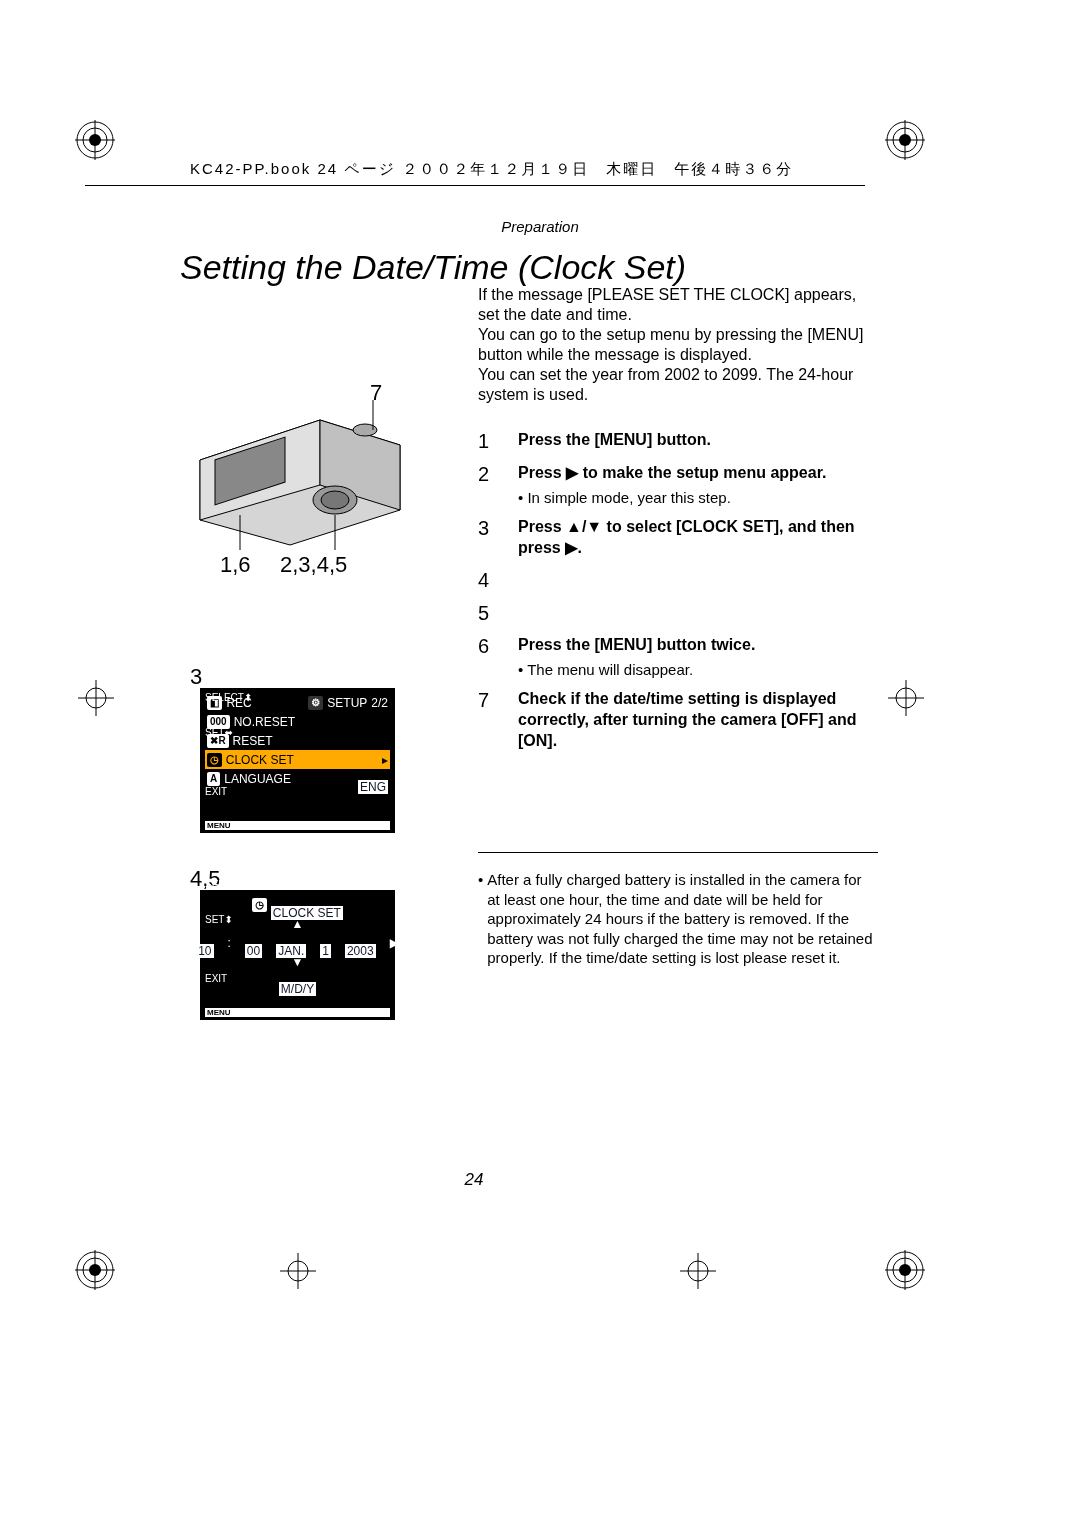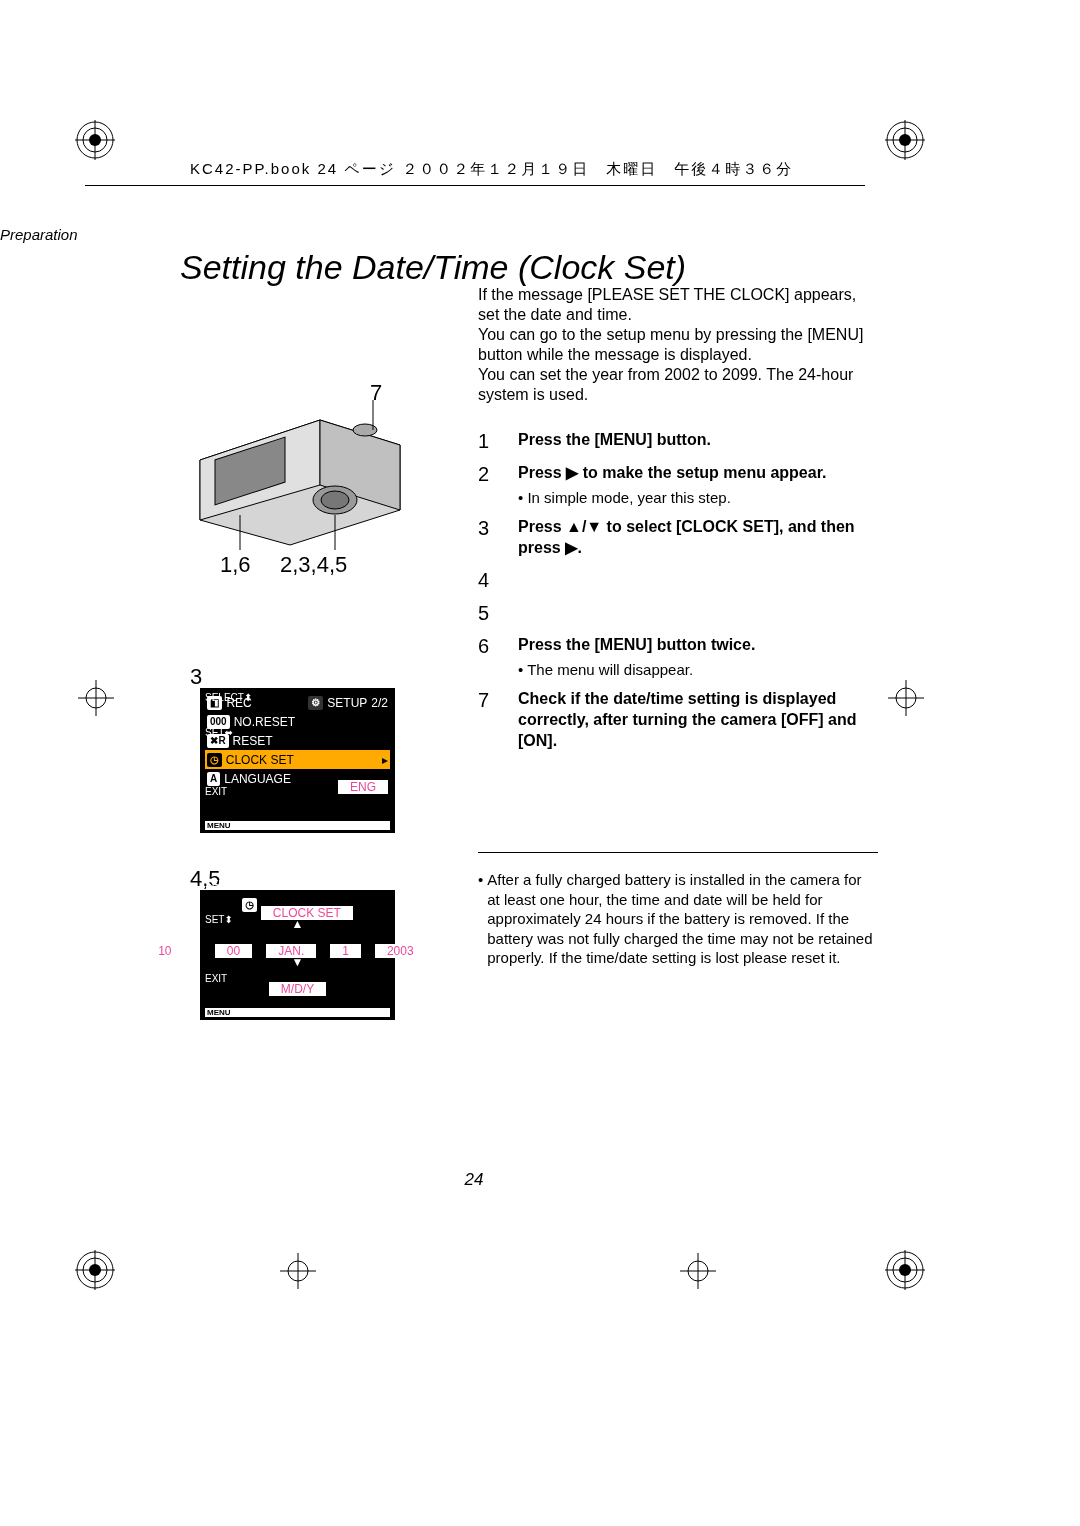--- a/index.html
+++ b/index.html
@@ -31,24 +31,23 @@
   .header-rule {
     position: absolute;
     left: 85px; top: 185px;
     width: 780px;
     border-top: 1px solid #000;
   }
   .section-label {
     position: absolute;
     left: 0; width: 1080px;
     top: 218px;
-    text-align: left;
+    text-align: center;
     font-style: italic;
     font-size: 15px;
-    margin-top: 8px;
   }
   .title {
     position: absolute;
     left: 180px; top: 248px;
     font-size: 34px;
     font-style: italic;
     font-family: Arial, sans-serif;
   }
   .intro {
     position: absolute;
@@ -113,21 +112,21 @@
   }
   .lcd1 { left: 200px; top: 688px; width: 195px; height: 145px; border: 1px solid #000; }
   .lcd2 { left: 200px; top: 890px; width: 195px; height: 130px; border: 1px solid #000; }
 
   .lcd-row { display: flex; align-items: center; gap: 4px; height: 19px; padding: 0 2px; }
   .lcd-badge { background: #fff; color: #000; padding: 0 3px; border-radius: 2px; font-size: 10px; font-weight: bold; display: inline-flex; align-items: center; height: 14px; }
   .lcd-badge-dark { background: #333; color: #fff; }
   .lcd-footer { position: absolute; bottom: 2px; left: 4px; right: 4px; font-size: 10px; display: flex; gap: 24px; color: #fff; flex-direction: column; }
   .lcd-footer .menu-box { background: #fff; color: #000; padding: 0 2px; font-size: 8px; font-weight: bold; }
   .hl { background: #fa0; color: #000; padding: 0 3px; }
-  .lcd-inv { background: #fff; color: #ec4899; padding: 0 12px; margin-top: 16px; }
+  .lcd-inv { background: #fff; color: #0f172a; padding: 0 2px; margin-top: 16px; }
 
   .arrow { font-family: Arial; }
 </style>
 </head>
 <body>
 
 <div class="reg-mark" style="left:75px; top:120px;">
   <svg viewBox="0 0 40 40">
       <circle cx="20" cy="20" r="18" fill="none" stroke="#000" stroke-width="1"></circle>
       <circle cx="20" cy="20" r="12" fill="none" stroke="#000" stroke-width="1"></circle>

